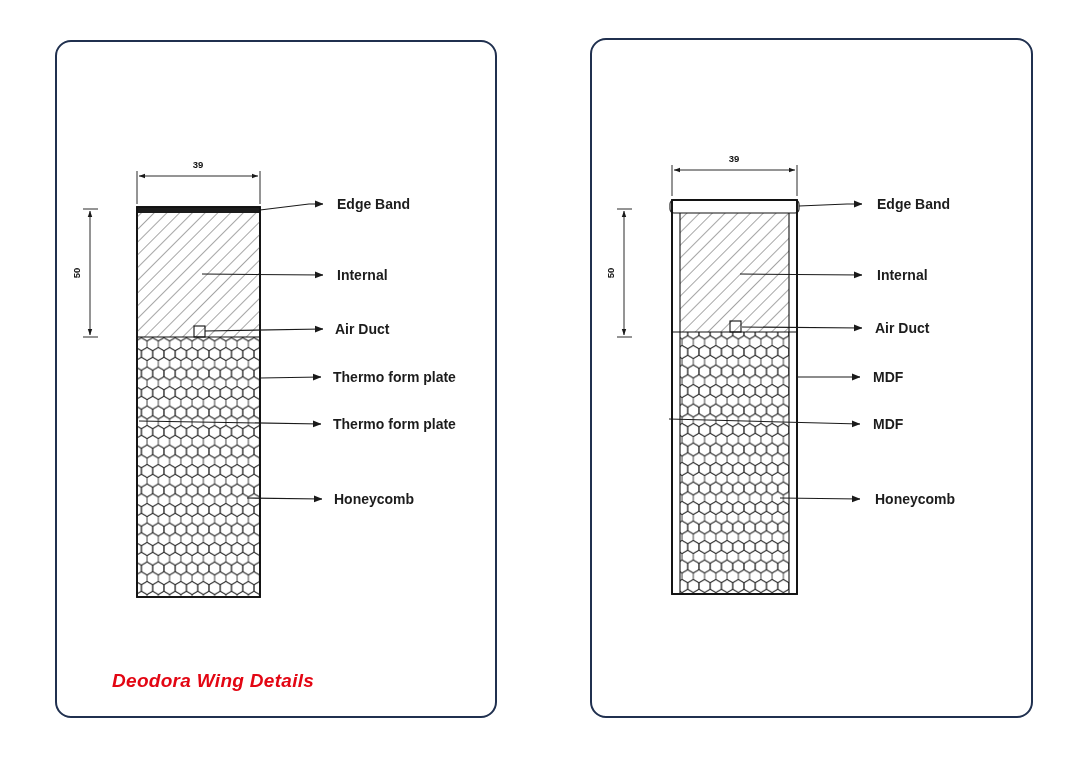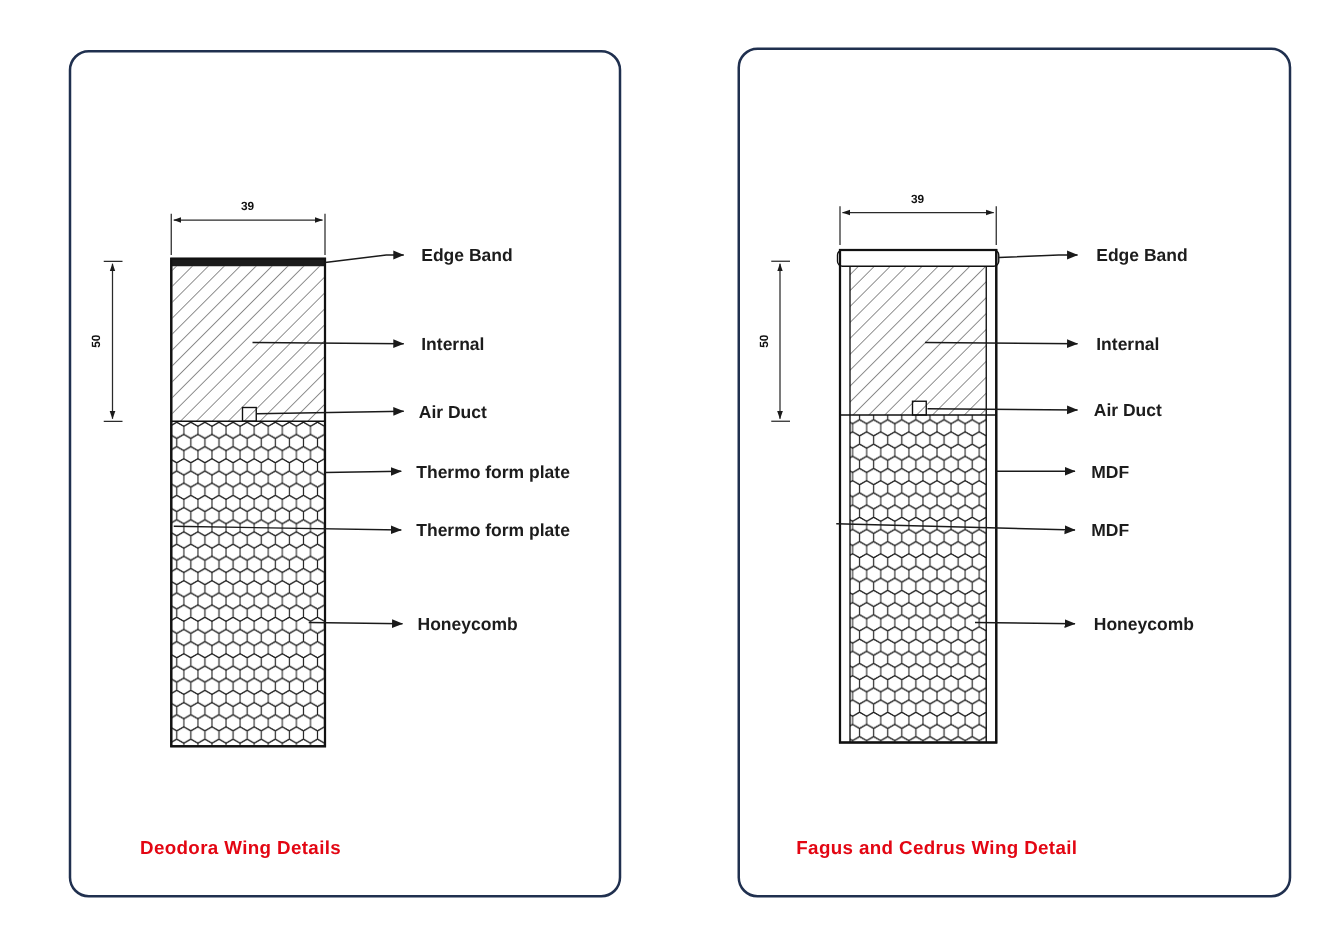--- a/index.html
+++ b/index.html
@@ -15,25 +15,26 @@
     position: absolute;
     background: #ffffff;
     border: 2px solid var(--border, #20304f);
     border-radius: 16px;
   }
   #card-left  { left: 55px;  top: 40px; width: 442px; height: 678px; }
   #card-right { left: 590px; top: 38px; width: 443px; height: 680px; }
   .card svg { position: absolute; left: 0; top: 0; }
   .card-title {
     position: absolute;
-    font-size: 15px;
+    font-size: 19px;
     font-weight: 700;
     color: var(--red, #e30613);
     letter-spacing: .3px;
     white-space: nowrap;
+    font-style: italic;
   }
   #card-left  .card-title { left: 55px; top: 628px; }
   #card-right .card-title { left: 45px; top: 630px; }
 
   svg .lbl {
     font-family: "Liberation Sans", sans-serif;
     font-size: 14px;
     font-weight: 700;
     fill: #1c1c1c;
   }
@@ -168,14 +169,13 @@
       <text class="lbl" x="281" y="342">MDF</text>
 
       <line class="ln" x1="77" y1="379" x2="268" y2="384" marker-end="url(#arrL)"></line>
       <text class="lbl" x="281" y="389">MDF</text>
 
       <line class="ln" x1="188" y1="458" x2="268" y2="459" marker-end="url(#arrL)"></line>
       <text class="lbl" x="283" y="464">Honeycomb</text>
     </g>
   </svg>
 
-  <div class="card-title">Fagus and Cedrus Wing Detail</div>
 </section>
 
 </body></html>

